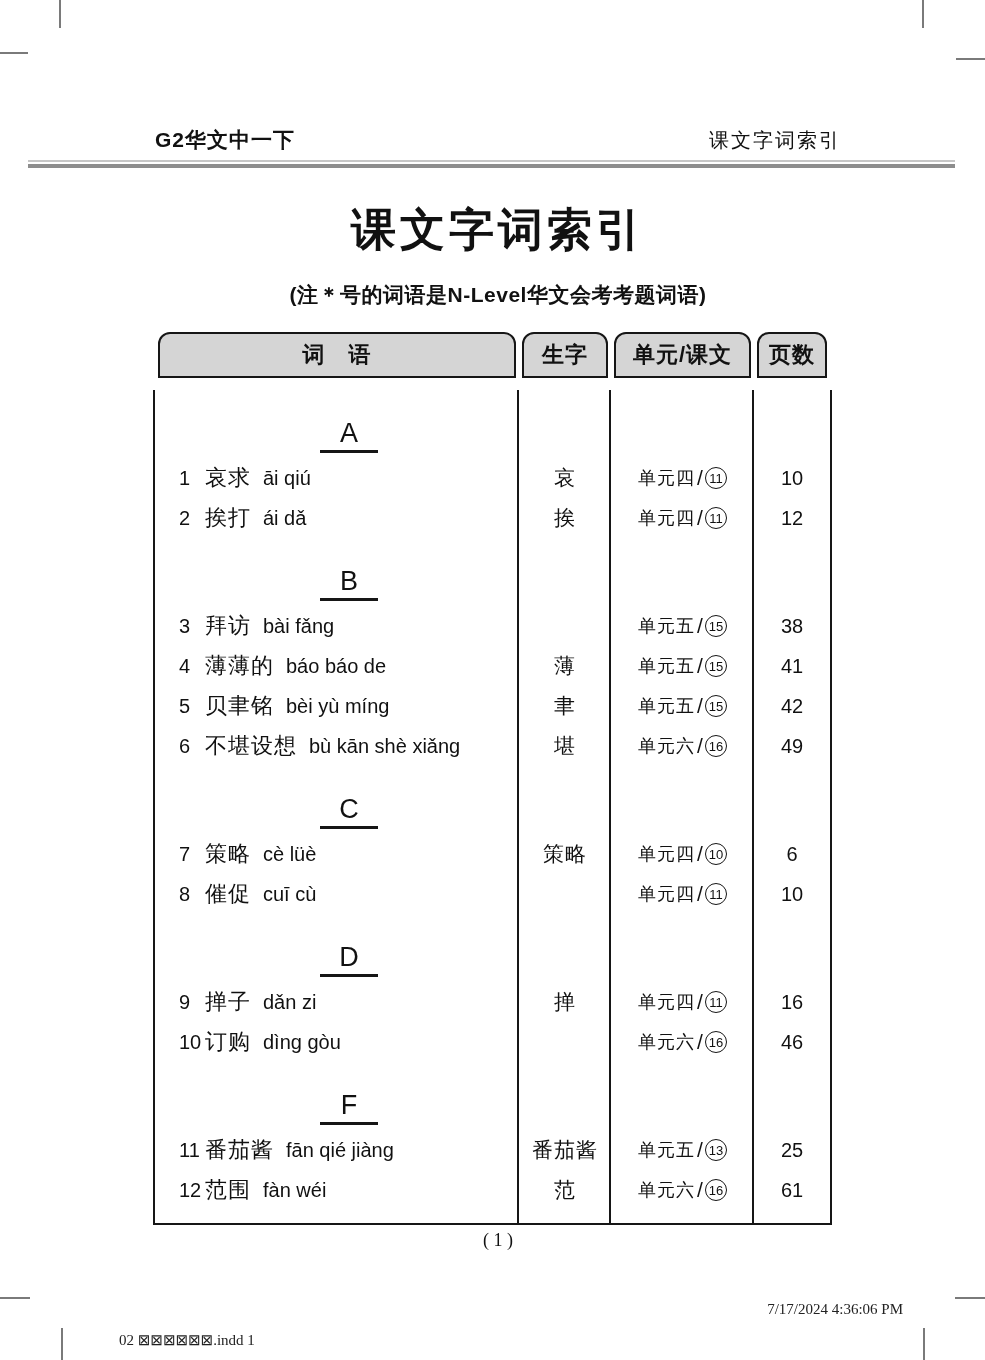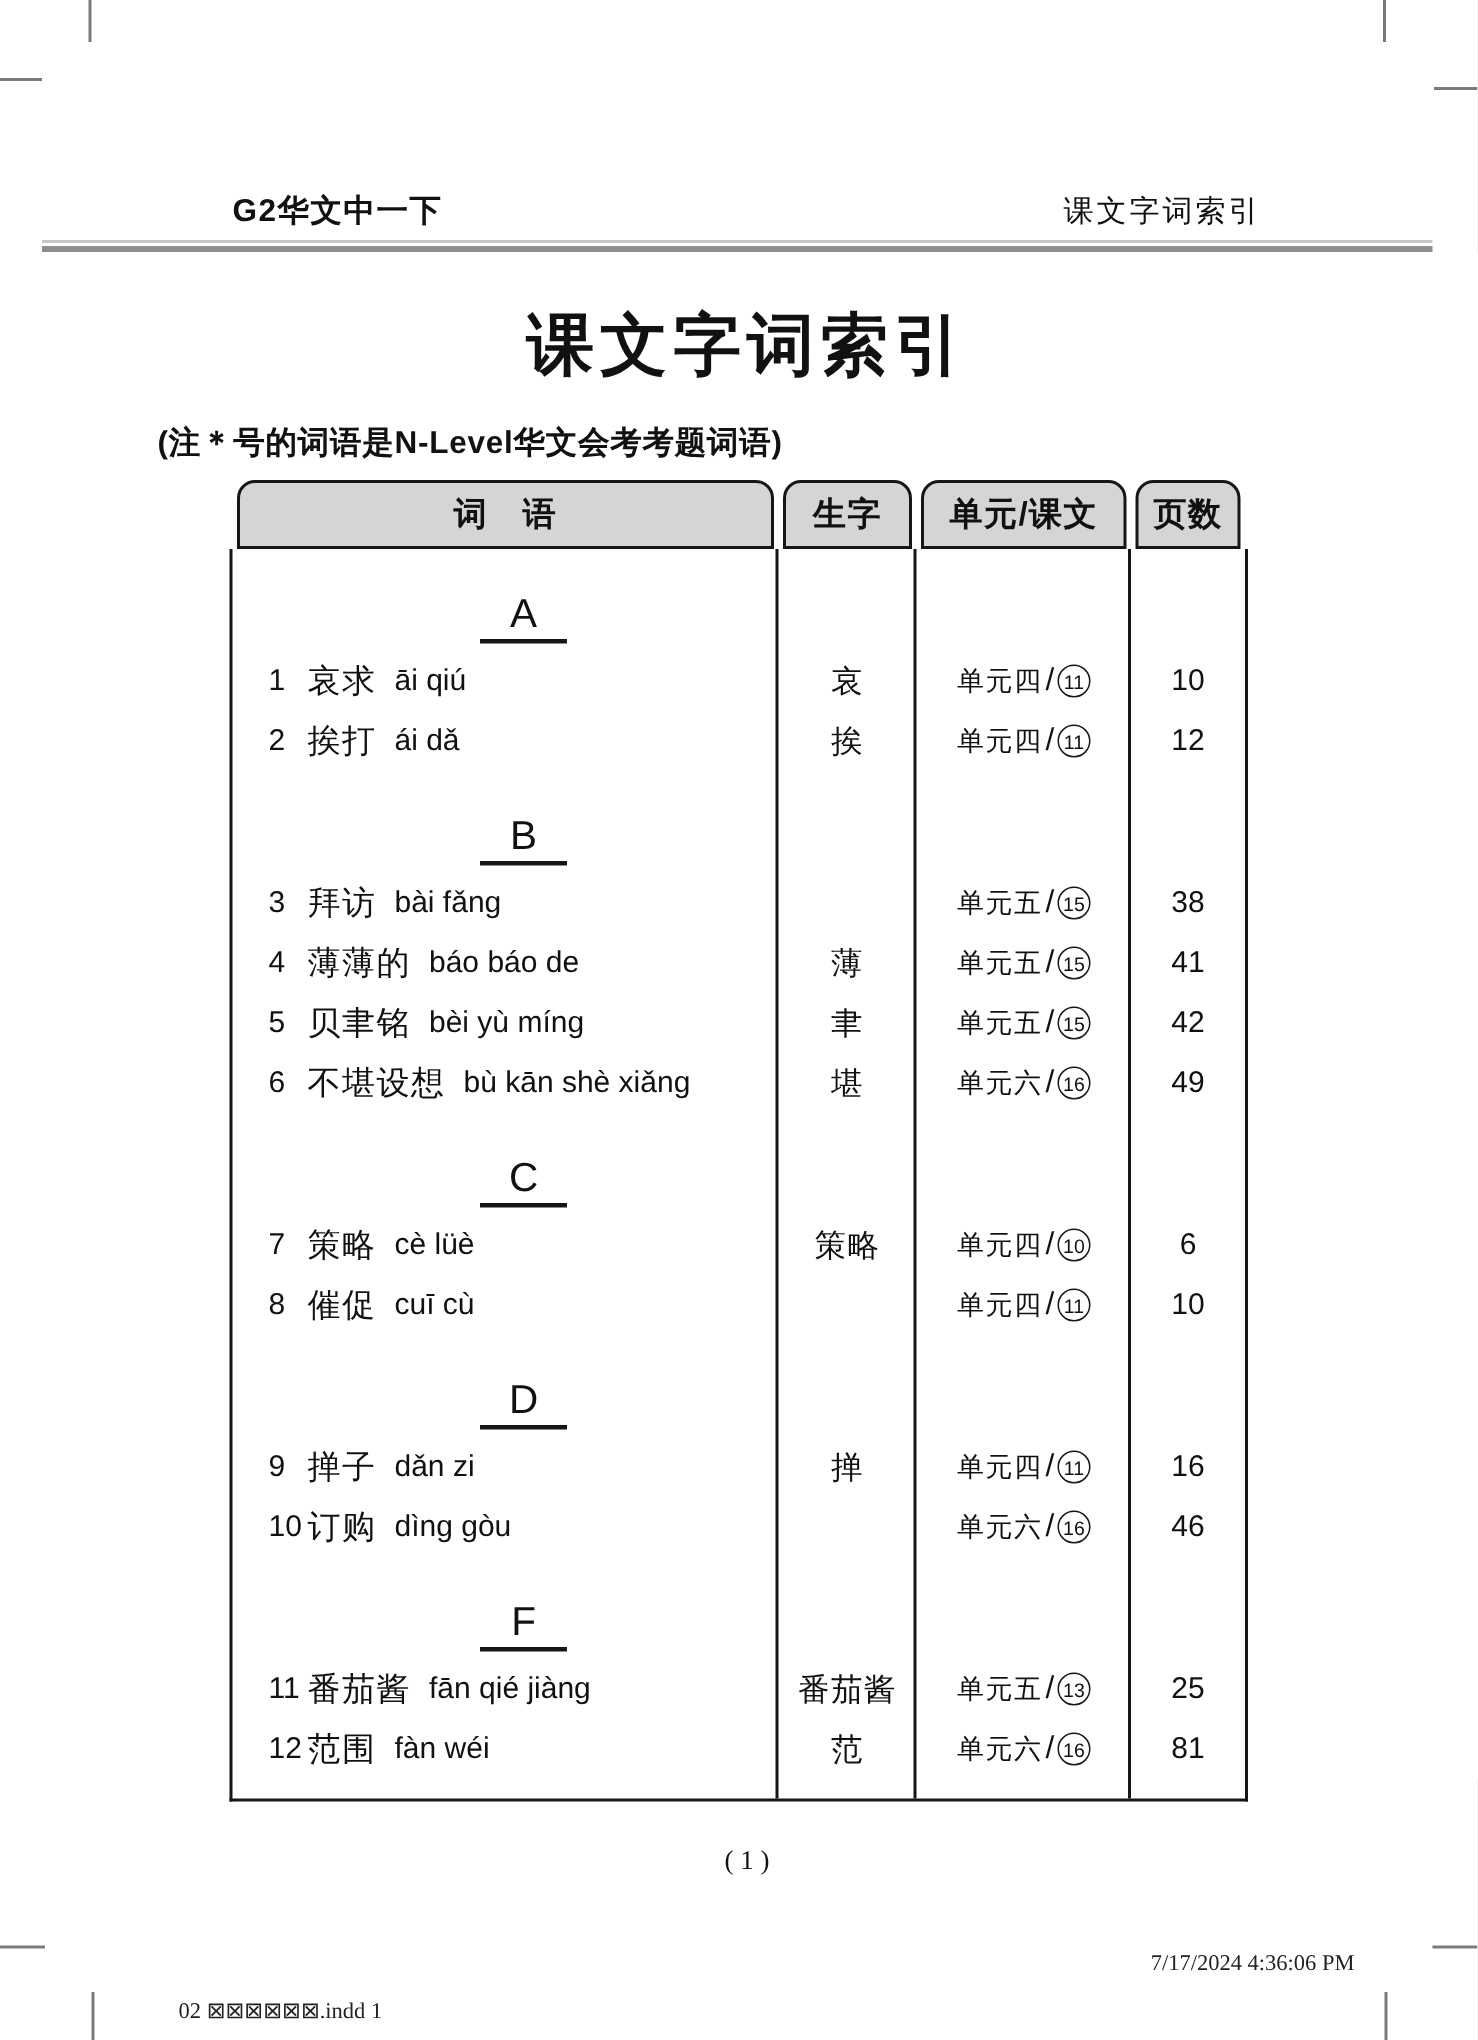--- a/index.html
+++ b/index.html
@@ -36,31 +36,31 @@
   .double-rule .gap   { height:2px; background:#ffffff; }
   .double-rule .thick { height:4px; background:#8d8d8d; }
 
   
   .doc-title {
     position:absolute; left:155px; top:200px; width:686px;
     text-align:center; font-size:45px; font-weight:bold; letter-spacing:4px;
   }
   .doc-subtitle {
     position:absolute; left:105px; top:281px; width:786px;
-    font-size:21px; font-weight:600; letter-spacing:0.5px;
+    text-align:center; font-size:21px; font-weight:600; letter-spacing:0.5px;
   }
 
   
   .index-table { position:absolute; left:153px; top:320px; width:679px; }
   .thead {
     display:grid; grid-template-columns:364px 92px 143px 76px;
     width:675px; margin-left:2px;
   }
   .th {
-    height:46px; margin:0 3px;
+    height:46px; margin:12px 3px;
     background:#d5d5d5; border:2px solid #161616;
     border-radius:12px 12px 0 0;
     display:flex; align-items:center; justify-content:center;
     font-size:22px; font-weight:bold; letter-spacing:1px;
   }
   .tbody {
     position:relative;
     width:679px;
     border:2px solid #161616; border-top:none;
     padding-bottom:13px;
@@ -411,21 +411,21 @@
     </div>
     <div class="cell c2">
             <span class="hanzi">范</span>
           </div>
     <div class="cell c3">
       <span class="unit">单元六</span>
       <span class="slash">/</span>
       <span class="circle">16</span>
     </div>
     <div class="cell c4">
-            <span class="pagecol">81</span>
+            <span class="pagecol">61</span>
           </div>
   </div>
 </div>
   </div>
 
   <div class="page-number">( 1 )</div>
   <div class="print-footer-left">02 ⊠⊠⊠⊠⊠⊠.indd   1</div>
   <div class="print-footer-right">7/17/2024   4:36:06 PM</div>
 
 </div>

